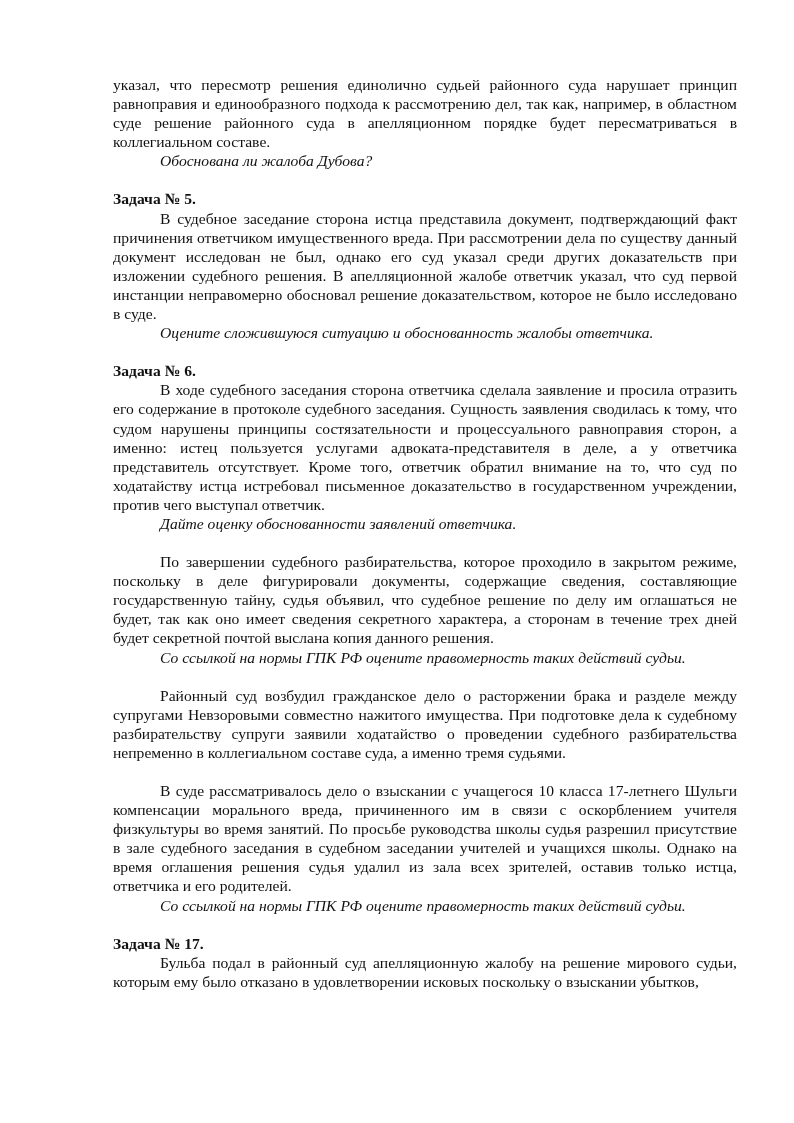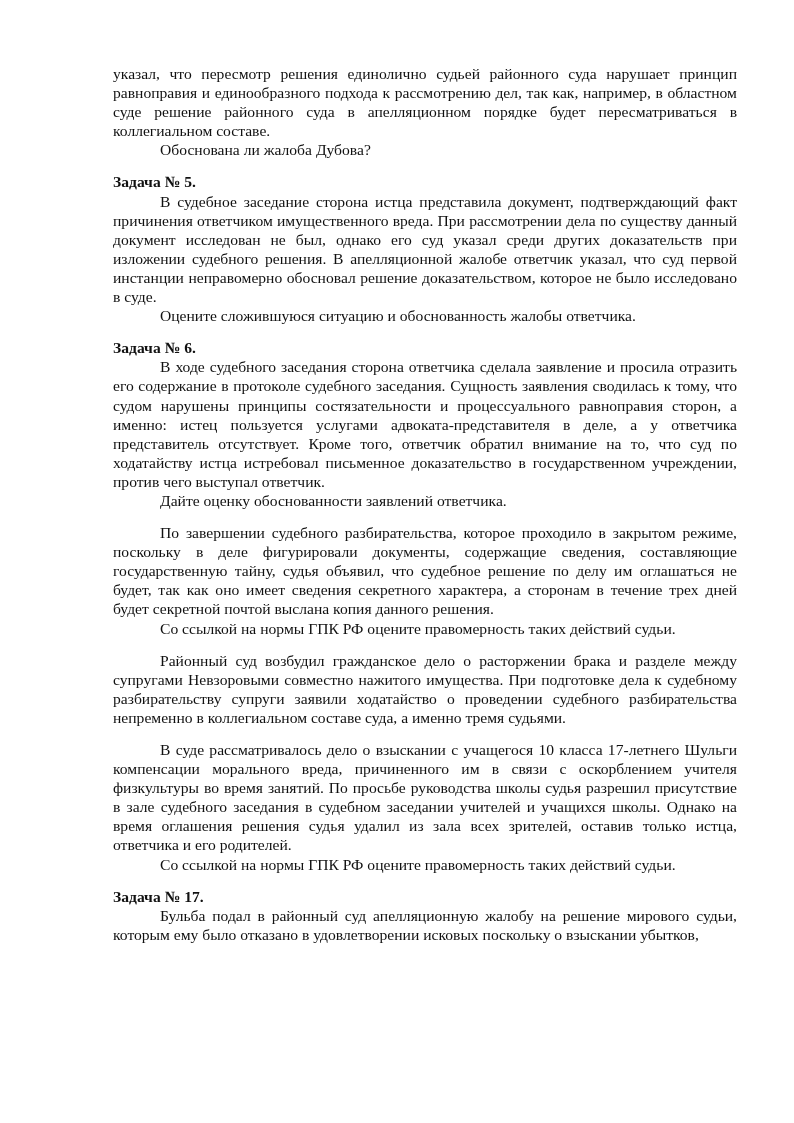--- a/index.html
+++ b/index.html
@@ -1,30 +1,30 @@
 <!DOCTYPE html>
 <html><head>
 <meta charset="utf-8">
 <style>
   html, body { margin: 0; padding: 0; background: #ffffff; }
   body { width: 794px; height: 1123px; position: relative; overflow: hidden; }
   .page {
     position: absolute;
     left: 113px;
-    top: 64px;
+    top: 75px;
     width: 624px;
     font-family: "Liberation Serif", "DejaVu Serif", serif;
     font-size: 15.6px;
     line-height: 19.1px;
     color: #111111;
   }
   .para { text-align: justify; text-indent: 47px; margin: 0; }
   .para.cont { text-indent: 0; }
-  .question { text-indent: 47px; margin: 0; }
-  .task { margin-top: 13px; }
+  .question { font-style: italic; text-indent: 47px; margin: 0; }
+  .task { margin-top: 19px; }
   .task-title { font-weight: bold; margin: 0; }
 </style>
 </head>
 <body>
 
 <div class="page">
   <p class="para cont">указал, что пересмотр решения единолично судьей районного суда нарушает принцип равноправия и единообразного подхода к рассмотрению дел, так как, например, в областном суде решение районного суда в апелляционном порядке будет пересматриваться в коллегиальном составе.</p>
   <p class="question">Обоснована ли жалоба Дубова?</p>
 
   <div class="task">

